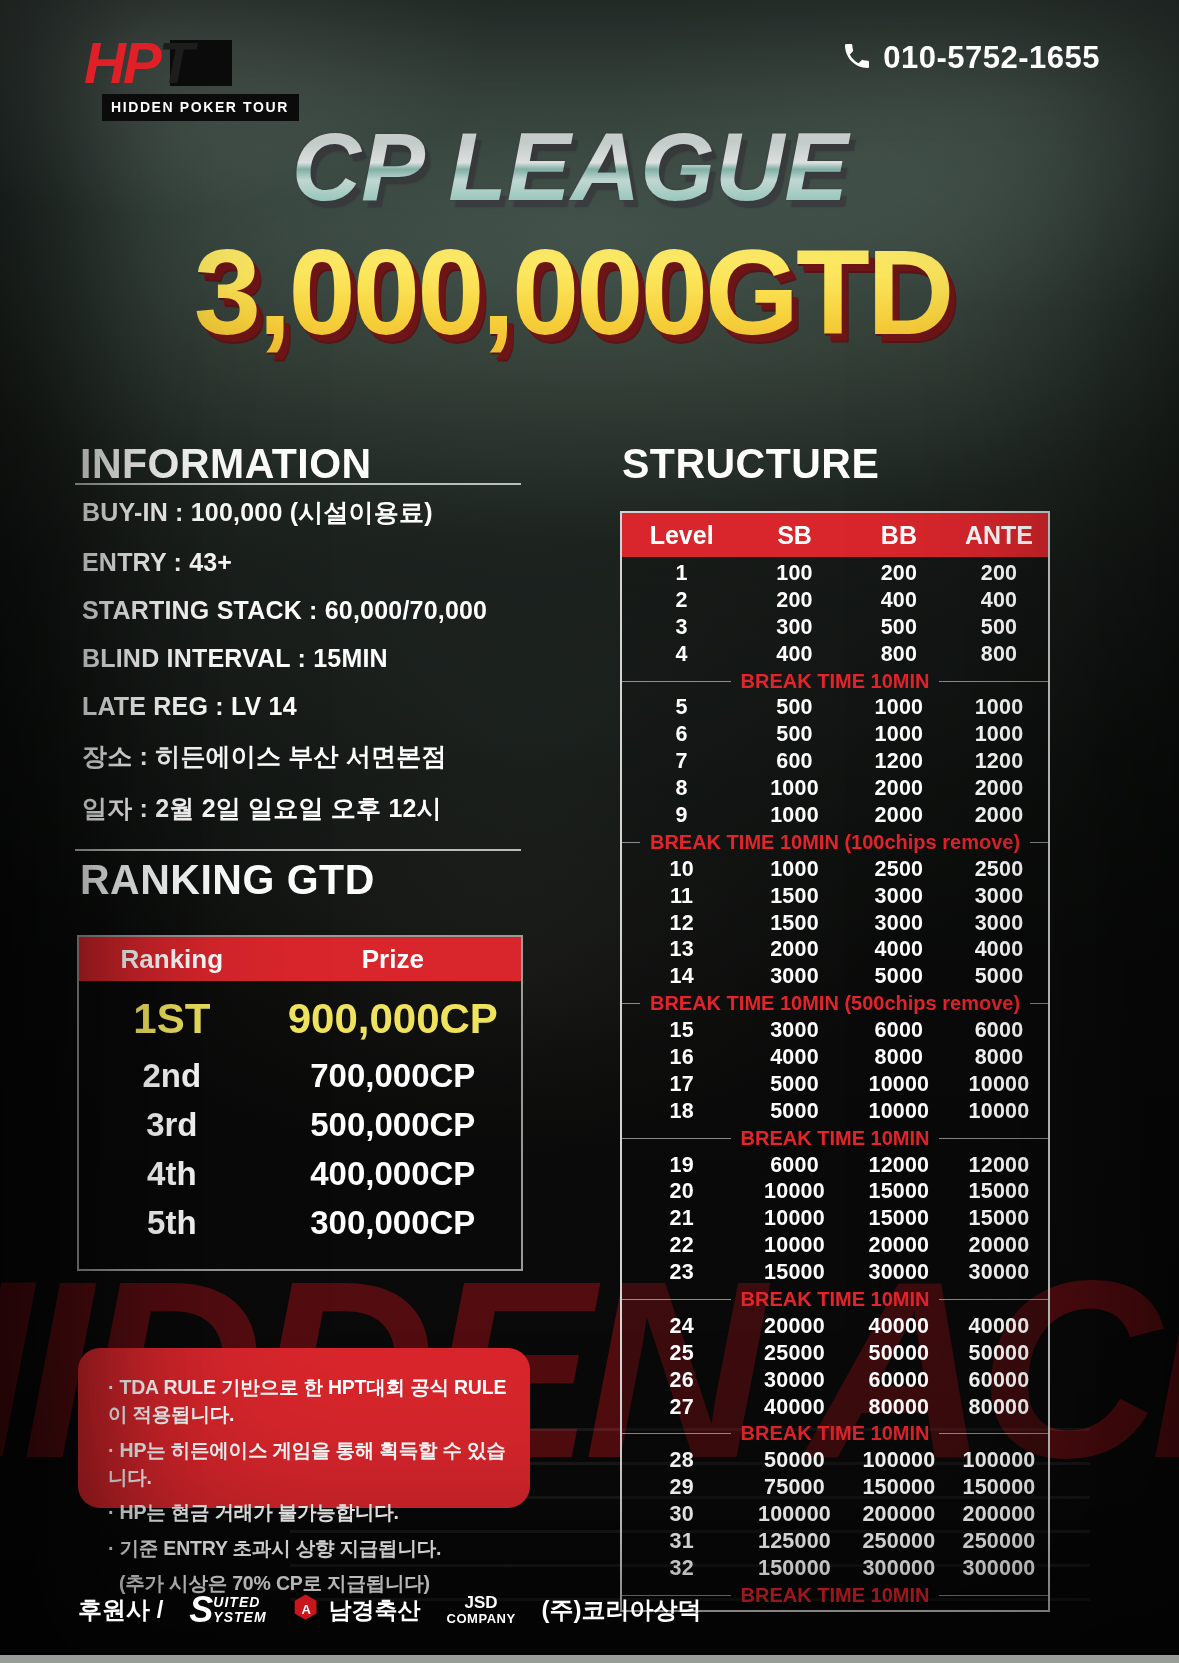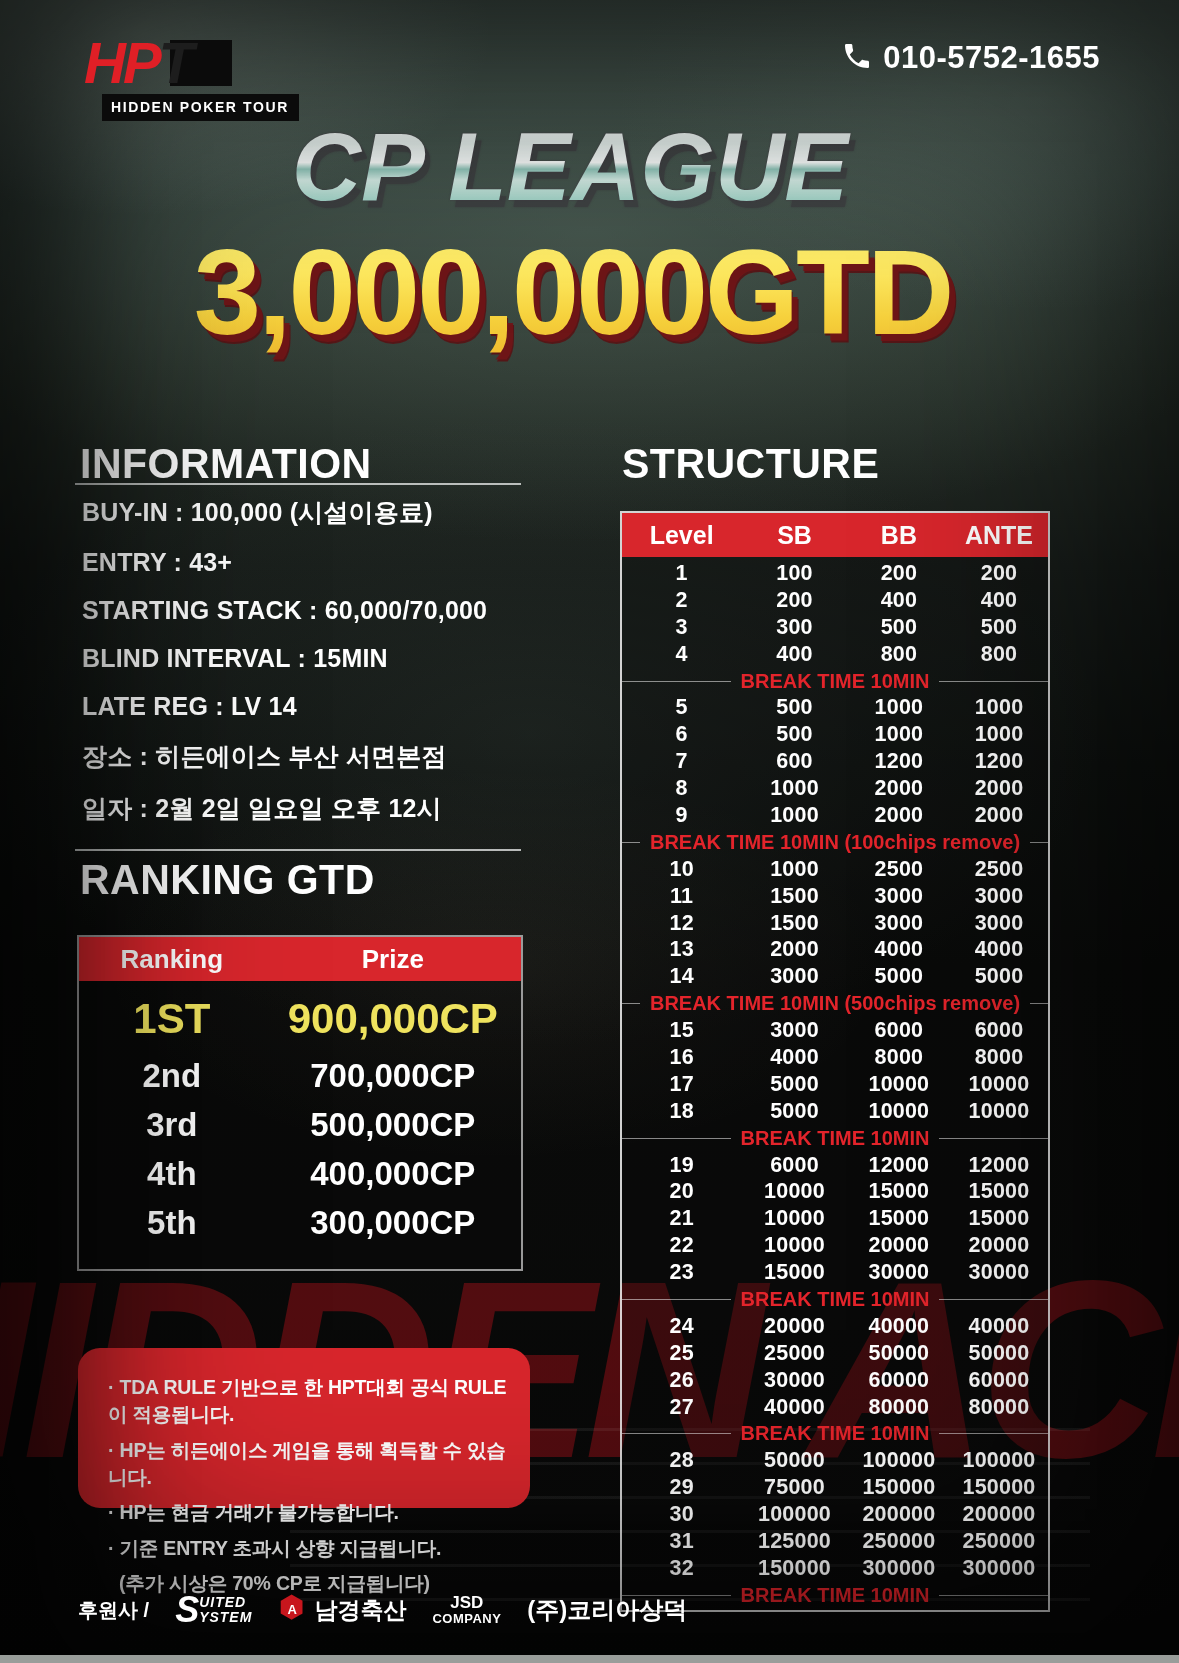--- a/index.html
+++ b/index.html
@@ -61,21 +61,21 @@
   
   .rules{position:absolute;left:78px;top:1348px;width:452px;height:160px;z-index:2;box-sizing:border-box;
     background:#d8262c;border-radius:22px;padding:26px 18px 0 30px;}
   .rules div{font-size:19.5px;font-weight:700;margin-bottom:8.5px;letter-spacing:-0.2px;}
   .rules .indent{padding-left:11px;}
   
   .org-row{position:absolute;left:78px;top:1545px;z-index:4;display:flex;align-items:baseline;gap:16px;}
   .org-label{font-size:27px;font-weight:800;}
   .org-name{font-family:"Liberation Serif",serif;font-size:38px;font-weight:700;letter-spacing:6px;}
   .sponsor-row{position:absolute;left:78px;top:1594px;z-index:4;display:flex;align-items:center;gap:26px;}
-  .sp-label{font-size:20px;font-weight:800;}
+  .sp-label{font-size:24px;font-weight:800;}
   .suited{display:flex;align-items:center;}
   .suited .big-s{font-style:italic;font-weight:900;font-size:36px;line-height:0.9;}
   .suited .stack{display:flex;flex-direction:column;font-style:italic;font-weight:800;font-size:14px;line-height:1.1;letter-spacing:1px;}
   .namkyung{display:flex;align-items:center;gap:6px;}
   .hexwrap{position:relative;width:30px;height:32px;}
   .hexwrap .hex{position:absolute;left:0;top:-2px;font-size:30px;color:#c8161d;line-height:1;}
   .hexwrap .hex-a{position:absolute;left:9px;top:8px;font-size:13px;font-weight:900;color:#fff;}
   .namkyung .nk-text{font-size:23px;font-weight:800;}
   .jsd{text-align:center;line-height:1.05;}
   .jsd .jsd-top{font-size:17px;font-weight:900;}

